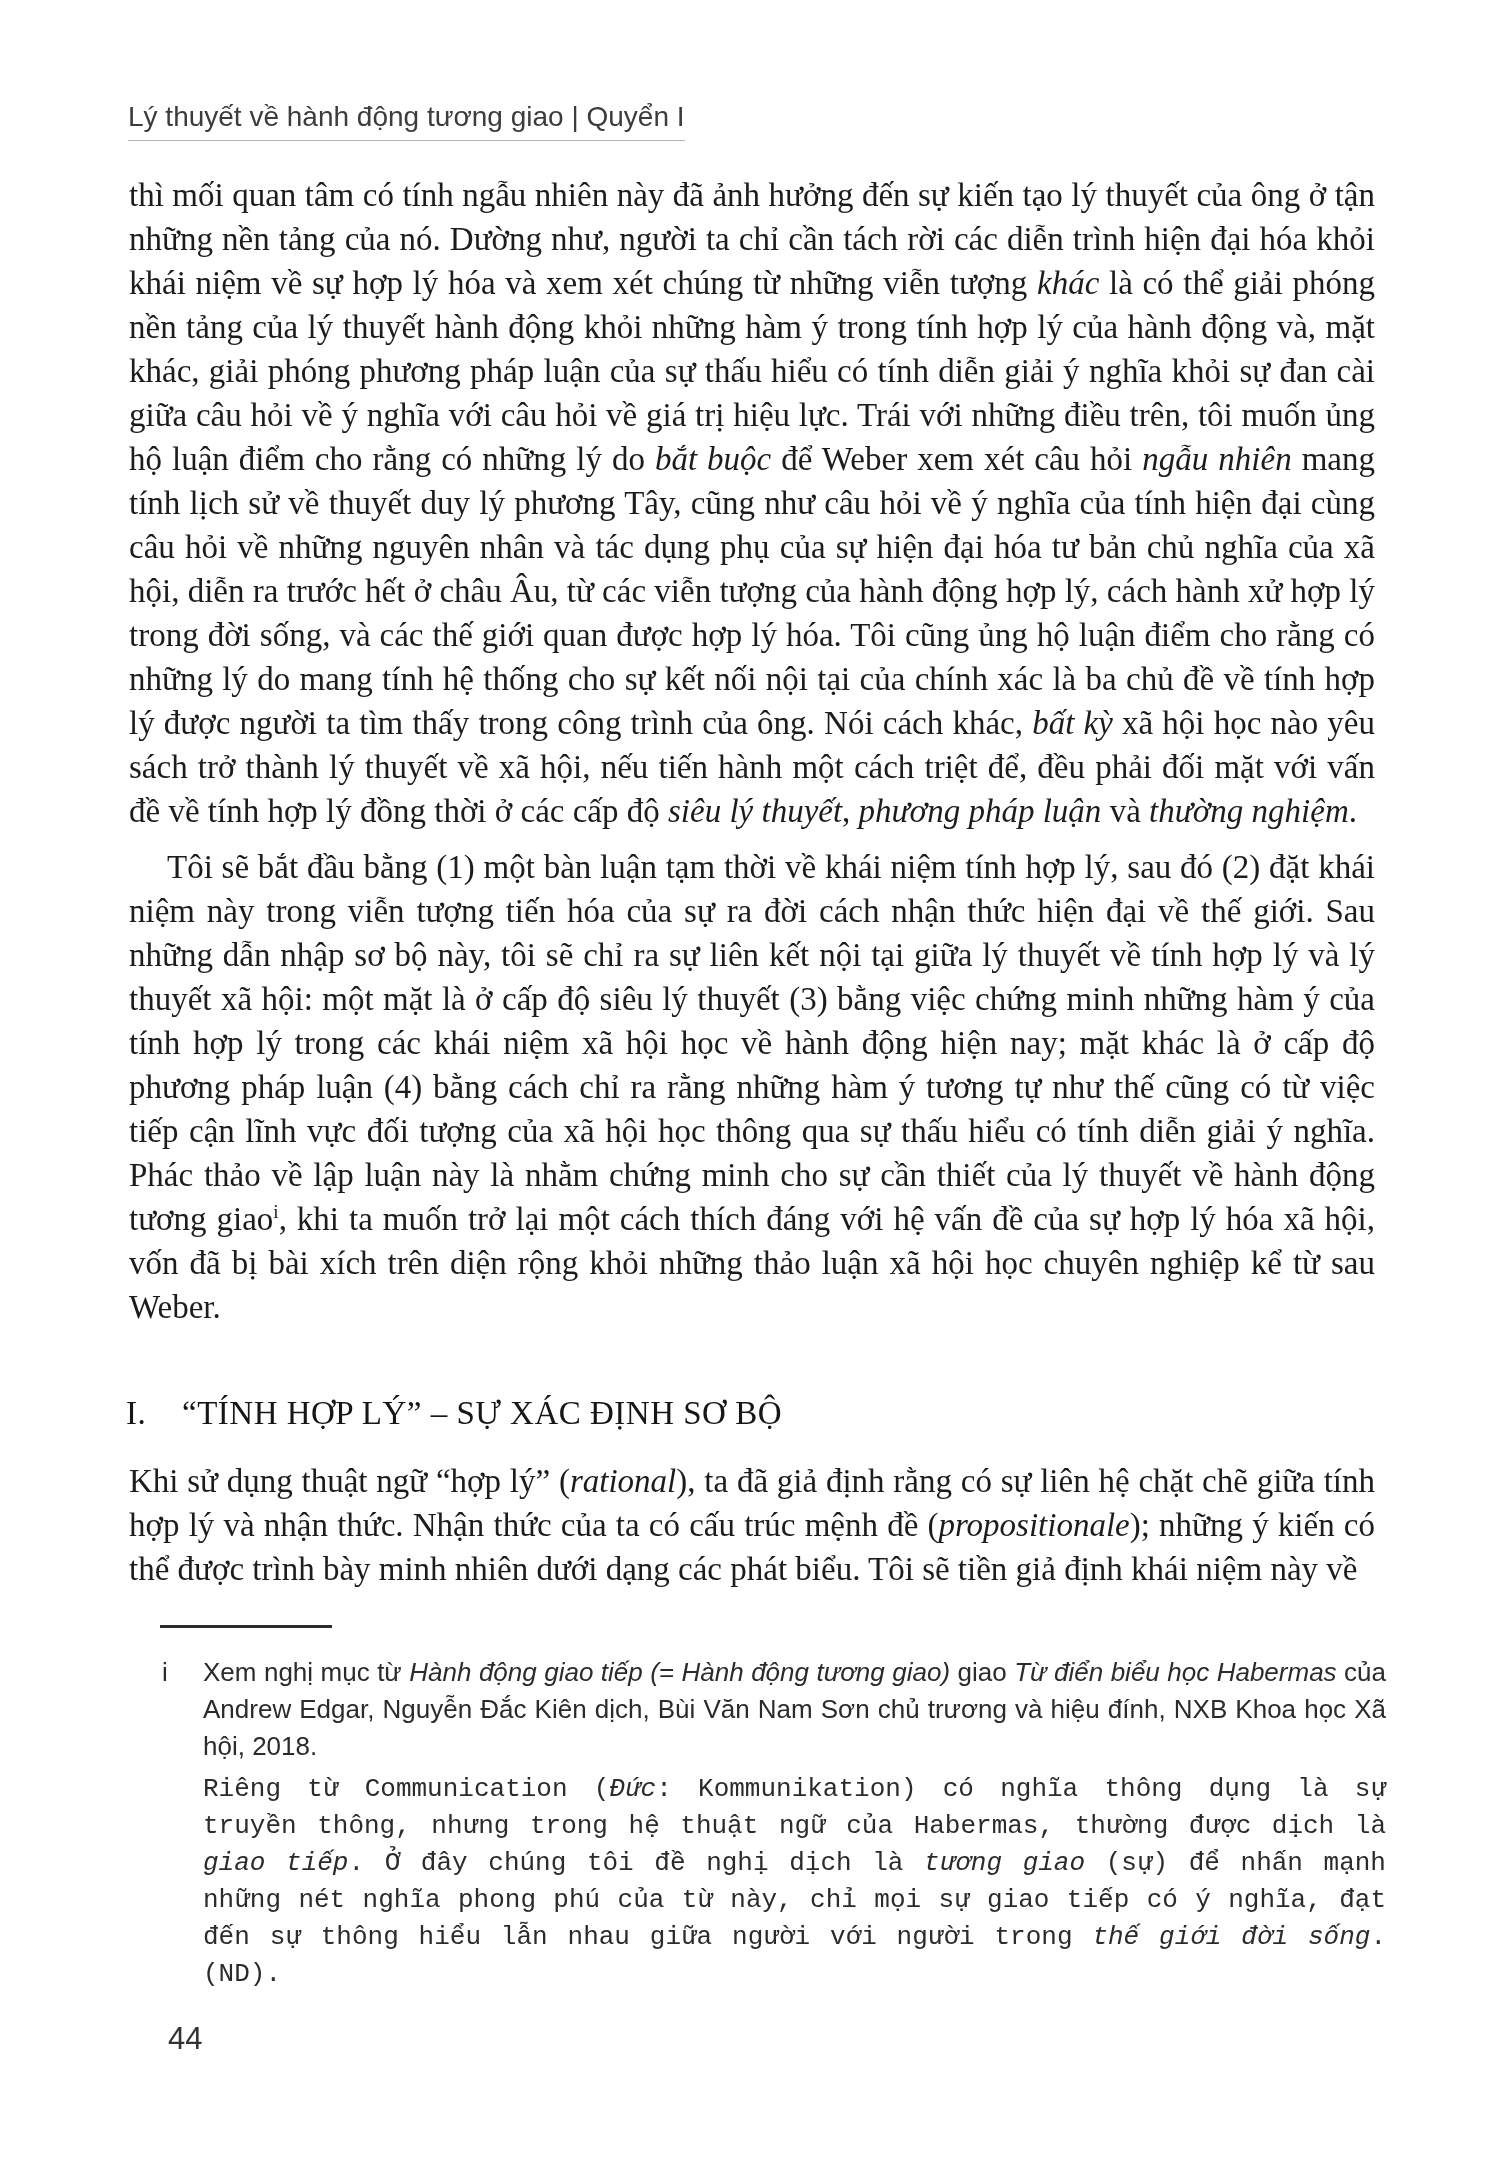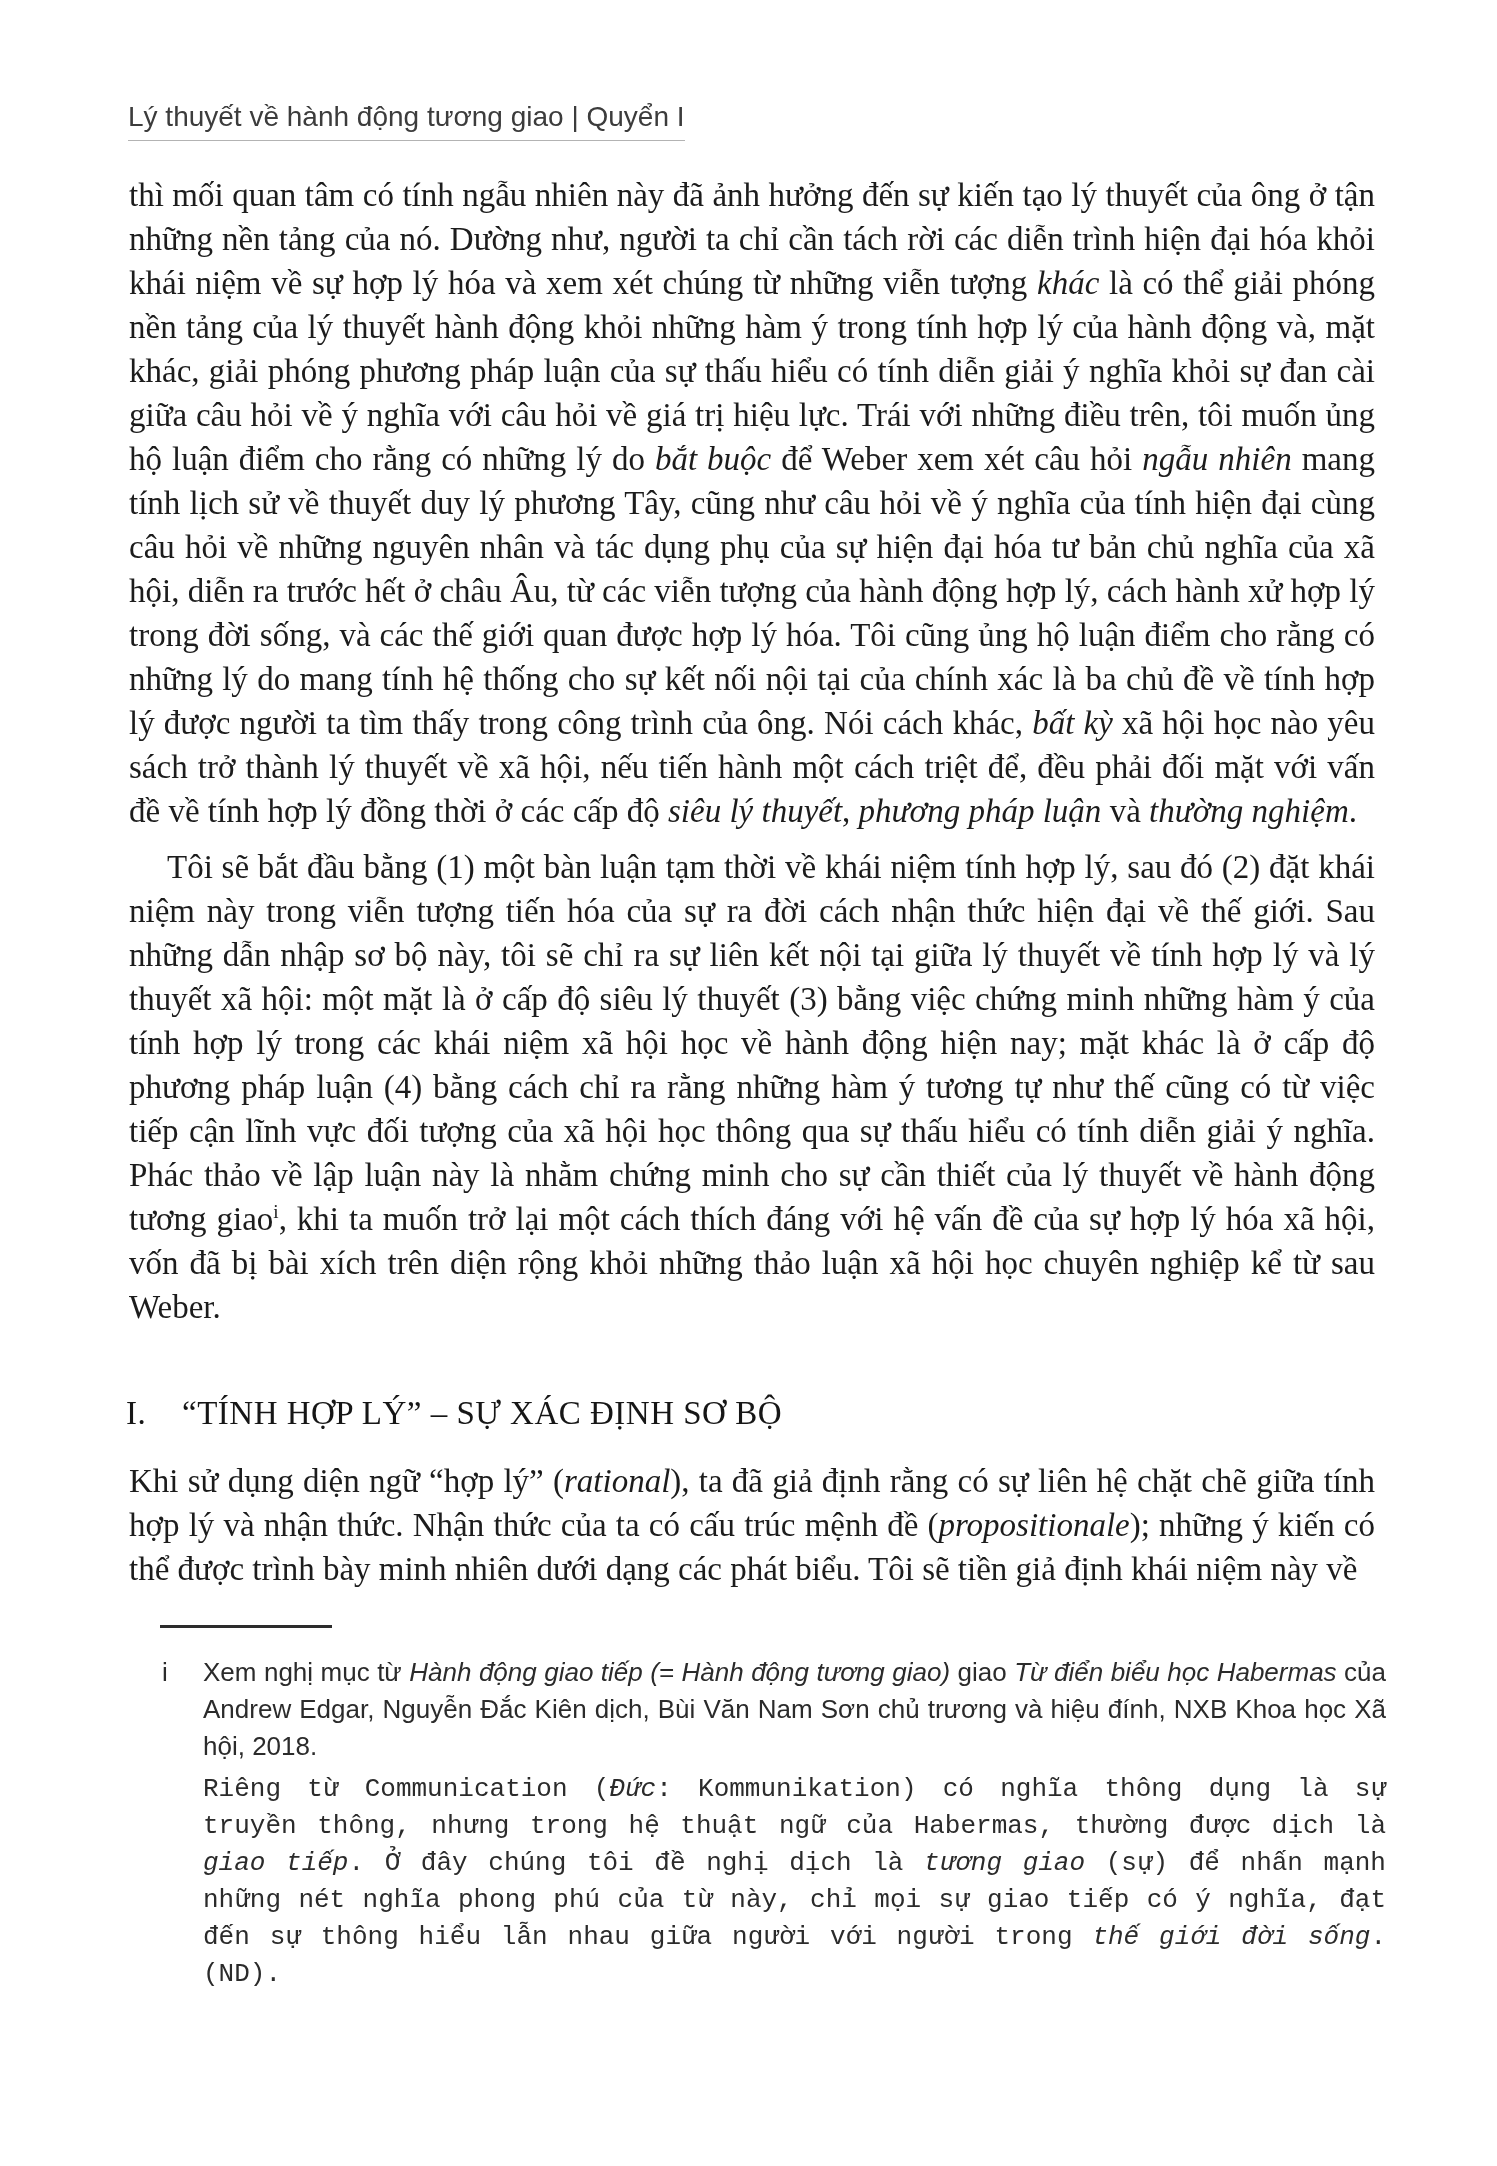--- a/index.html
+++ b/index.html
@@ -112,28 +112,29 @@
   <div class="running-header">
     <span>Lý thuyết về hành động tương giao | Quyển I</span>
   </div>
 
   <div class="body-text">
     <p class="para"><span>thì mối quan tâm có tính ngẫu nhiên này đã ảnh hưởng đến sự kiến tạo lý thuyết của ông ở tận những nền tảng của nó. Dường như, người ta chỉ cần tách rời các diễn trình hiện đại hóa khỏi khái niệm về sự hợp lý hóa và xem xét chúng từ những viễn tượng </span><i>khác</i><span> là có thể giải phóng nền tảng của lý thuyết hành động khỏi những hàm ý trong tính hợp lý của hành động và, mặt khác, giải phóng phương pháp luận của sự thấu hiểu có tính diễn giải ý nghĩa khỏi sự đan cài giữa câu hỏi về ý nghĩa với câu hỏi về giá trị hiệu lực. Trái với những điều trên, tôi muốn ủng hộ luận điểm cho rằng có những lý do </span><i>bắt buộc</i><span> để Weber xem xét câu hỏi </span><i>ngẫu nhiên</i><span> mang tính lịch sử về thuyết duy lý phương Tây, cũng như câu hỏi về ý nghĩa của tính hiện đại cùng câu hỏi về những nguyên nhân và tác dụng phụ của sự hiện đại hóa tư bản chủ nghĩa của xã hội, diễn ra trước hết ở châu Âu, từ các viễn tượng của hành động hợp lý, cách hành xử hợp lý trong đời sống, và các thế giới quan được hợp lý hóa. Tôi cũng ủng hộ luận điểm cho rằng có những lý do mang tính hệ thống cho sự kết nối nội tại của chính xác là ba chủ đề về tính hợp lý được người ta tìm thấy trong công trình của ông. Nói cách khác, </span><i>bất kỳ</i><span> xã hội học nào yêu sách trở thành lý thuyết về xã hội, nếu tiến hành một cách triệt để, đều phải đối mặt với vấn đề về tính hợp lý đồng thời ở các cấp độ </span><i>siêu lý thuyết</i><span>, </span><i>phương pháp luận</i><span> và </span><i>thường nghiệm</i><span>.</span></p>
     <p class="para indent"><span>Tôi sẽ bắt đầu bằng (1) một bàn luận tạm thời về khái niệm tính hợp lý, sau đó (2) đặt khái niệm này trong viễn tượng tiến hóa của sự ra đời cách nhận thức hiện đại về thế giới. Sau những dẫn nhập sơ bộ này, tôi sẽ chỉ ra sự liên kết nội tại giữa lý thuyết về tính hợp lý và lý thuyết xã hội: một mặt là ở cấp độ siêu lý thuyết (3) bằng việc chứng minh những hàm ý của tính hợp lý trong các khái niệm xã hội học về hành động hiện nay; mặt khác là ở cấp độ phương pháp luận (4) bằng cách chỉ ra rằng những hàm ý tương tự như thế cũng có từ việc tiếp cận lĩnh vực đối tượng của xã hội học thông qua sự thấu hiểu có tính diễn giải ý nghĩa. Phác thảo về lập luận này là nhằm chứng minh cho sự cần thiết của lý thuyết về hành động tương giao</span><sup>i</sup><span>, khi ta muốn trở lại một cách thích đáng với hệ vấn đề của sự hợp lý hóa xã hội, vốn đã bị bài xích trên diện rộng khỏi những thảo luận xã hội học chuyên nghiệp kể từ sau Weber.</span></p>
     <h2 class="section-heading">
       <span class="sec-num">I.</span><span class="sec-title">“TÍNH HỢP LÝ” – SỰ XÁC ĐỊNH SƠ BỘ</span>
     </h2>
-    <p class="para"><span>Khi sử dụng diện ngữ “hợp lý” (</span><i>rational</i><span>), ta đã giả định rằng có sự liên hệ chặt chẽ giữa tính hợp lý và nhận thức. Nhận thức của ta có cấu trúc mệnh đề (</span><i>propositionale</i><span>); những ý kiến có thể được trình bày minh nhiên dưới dạng các phát biểu. Tôi sẽ tiền giả định khái niệm này về</span></p>
+    <p class="para"><span>Khi sử dụng thuật ngữ “hợp lý” (</span><i>rational</i><span>), ta đã giả định rằng có sự liên hệ chặt chẽ giữa tính hợp lý và nhận thức. Nhận thức của ta có cấu trúc mệnh đề (</span><i>propositionale</i><span>); những ý kiến có thể được trình bày minh nhiên dưới dạng các phát biểu. Tôi sẽ tiền giả định khái niệm này về</span></p>
   </div>
 
   <div class="footnote-rule"></div>
 
   <div class="footnotes">
     <div class="footnote">
       <span class="fn-marker">i</span><span class="fn-text"><span>Xem nghị mục từ </span><i>Hành động giao tiếp (= Hành động tương giao)</i><span> giao </span><i>Từ điển biểu học Habermas</i><span> của Andrew Edgar, Nguyễn Đắc Kiên dịch, Bùi Văn Nam Sơn chủ trương và hiệu đính, NXB Khoa học Xã hội, 2018.</span></span>
     </div>
     <div class="footnote">
       <span class="fn-text"><span>Riêng từ Communication (</span><i>Đức</i><span>: Kommunikation) có nghĩa thông dụng là sự truyền thông, nhưng trong hệ thuật ngữ của Habermas, thường được dịch là </span><i>giao tiếp</i><span>. Ở đây chúng tôi đề nghị dịch là </span><i>tương giao</i><span> (sự) để nhấn mạnh những nét nghĩa phong phú của từ này, chỉ mọi sự giao tiếp có ý nghĩa, đạt đến sự thông hiểu lẫn nhau giữa người với người trong </span><i>thế giới đời sống</i><span>. (ND).</span></span>
     </div>
   </div>
 
+  <div class="page-number">44</div>
 
 </div>
 
 </body></html>

